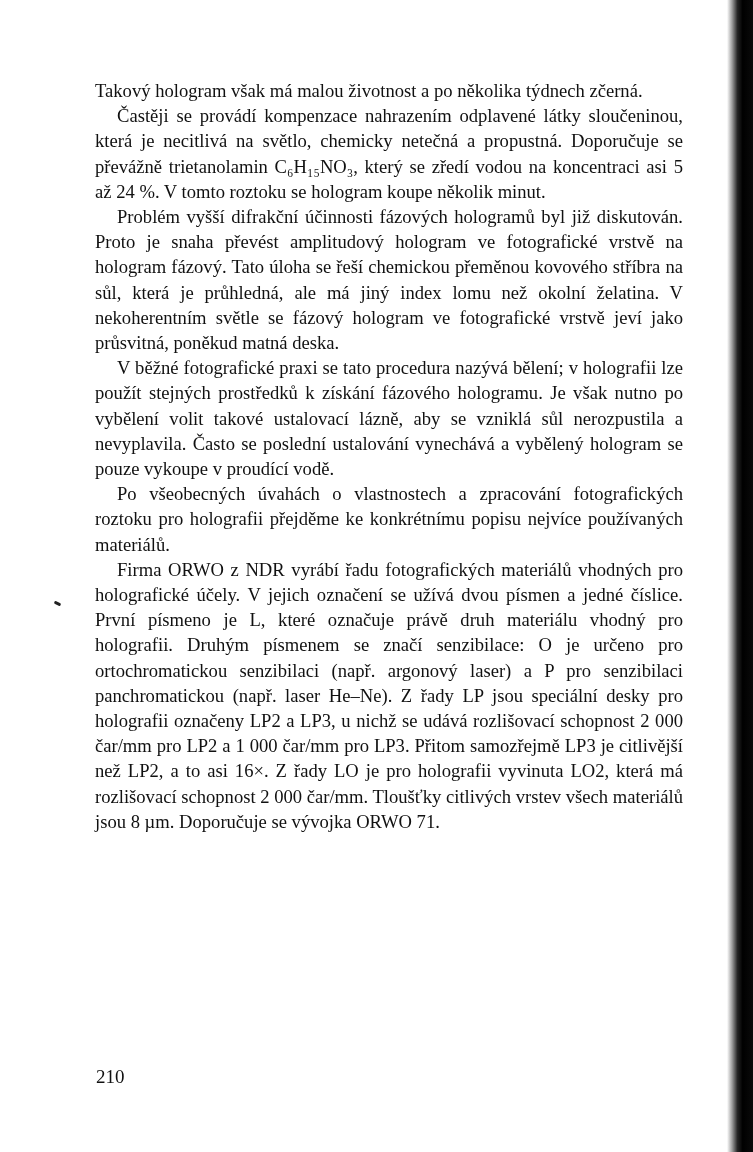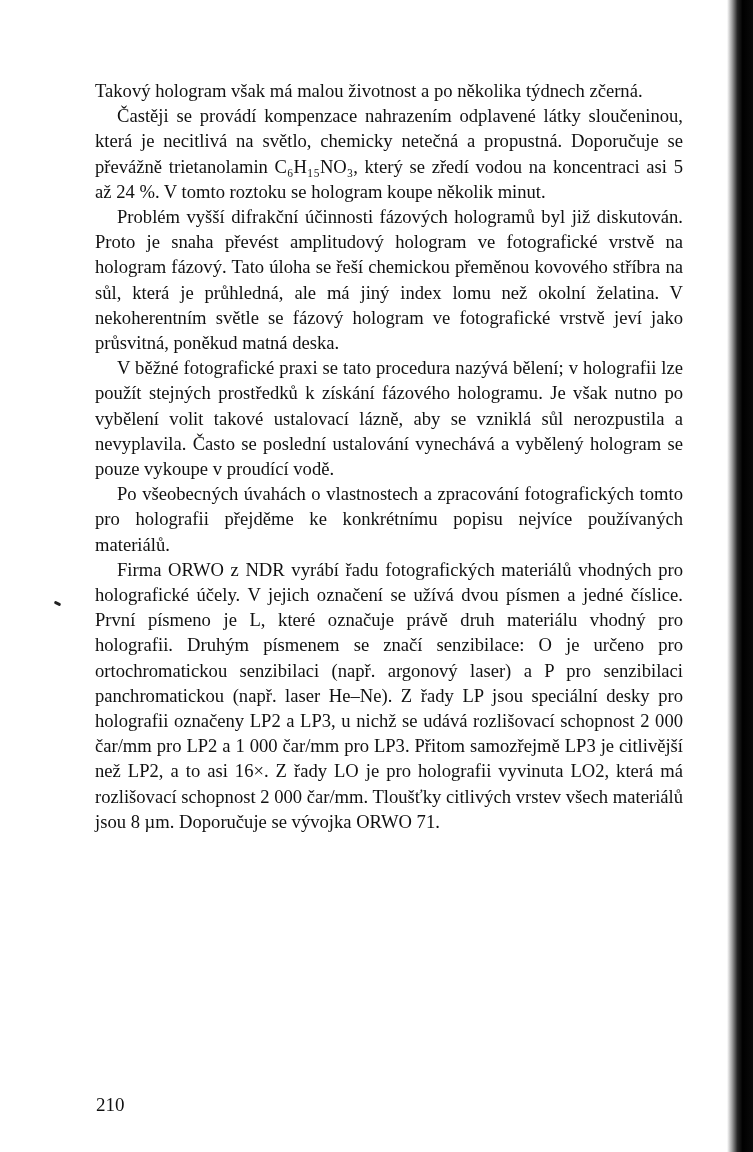--- a/index.html
+++ b/index.html
@@ -43,21 +43,21 @@
     .para {
       margin: 0;
       text-indent: 22px;
     }
     .para.first {
       text-indent: 0;
     }
     .page-number {
       position: absolute;
       left: 96px;
-      top: 1094px;
+      top: 1066px;
       font-family: "Liberation Serif", "DejaVu Serif", serif;
       font-size: 19px;
       color: #111111;
     }
     .speck {
       position: absolute;
       left: 54px;
       top: 602px;
       width: 7px;
       height: 3px;
@@ -68,19 +68,19 @@
   </style>
 </head>
 <body>
 
 <div class="page">
   <div class="text-block">
     <p class="para first">Takový hologram však má malou životnost a po několika týdnech zčerná.</p>
     <p class="para">Častěji se provádí kompenzace nahrazením odplavené látky sloučeninou, která je necitlivá na světlo, chemicky netečná a propustná. Doporučuje se převážně trietanolamin C₆H₁₅NO₃, který se zředí vodou na koncentraci asi 5 až 24 %. V tomto roztoku se hologram koupe několik minut.</p>
     <p class="para">Problém vyšší difrakční účinnosti fázových hologramů byl již diskutován. Proto je snaha převést amplitudový hologram ve fotografické vrstvě na hologram fázový. Tato úloha se řeší chemickou přeměnou kovového stříbra na sůl, která je průhledná, ale má jiný index lomu než okolní želatina. V nekoherentním světle se fázový hologram ve fotografické vrstvě jeví jako průsvitná, poněkud matná deska.</p>
     <p class="para">V běžné fotografické praxi se tato procedura nazývá bělení; v holografii lze použít stejných prostředků k získání fázového hologramu. Je však nutno po vybělení volit takové ustalovací lázně, aby se vzniklá sůl nerozpustila a nevyplavila. Často se poslední ustalování vynechává a vybělený hologram se pouze vykoupe v proudící vodě.</p>
-    <p class="para">Po všeobecných úvahách o vlastnostech a zpracování fotografických tomto pro holografii přejděme ke konkrétnímu popisu nejvíce používaných materiálů.</p>
+    <p class="para">Po všeobecných úvahách o vlastnostech a zpracování fotografických roztoku pro holografii přejděme ke konkrétnímu popisu nejvíce používaných materiálů.</p>
     <p class="para">Firma ORWO z NDR vyrábí řadu fotografických materiálů vhodných pro holografické účely. V jejich označení se užívá dvou písmen a jedné číslice. První písmeno je L, které označuje právě druh materiálu vhodný pro holografii. Druhým písmenem se značí senzibilace: O je určeno pro ortochromatickou senzibilaci (např. argonový laser) a P pro senzibilaci panchromatickou (např. laser He–Ne). Z řady LP jsou speciální desky pro holografii označeny LP2 a LP3, u nichž se udává rozlišovací schopnost 2 000 čar/mm pro LP2 a 1 000 čar/mm pro LP3. Přitom samozřejmě LP3 je citlivější než LP2, a to asi 16×. Z řady LO je pro holografii vyvinuta LO2, která má rozlišovací schopnost 2 000 čar/mm. Tloušťky citlivých vrstev všech materiálů jsou 8 µm. Doporučuje se vývojka ORWO 71.</p>
   </div>
   <div class="page-number">210</div>
   <div class="speck"></div>
   <div class="binding-shadow"></div>
 </div>
 
 </body></html>

